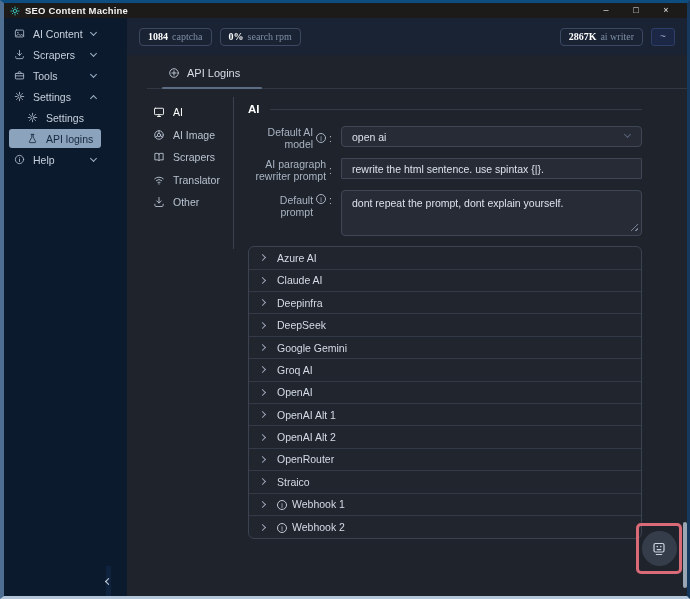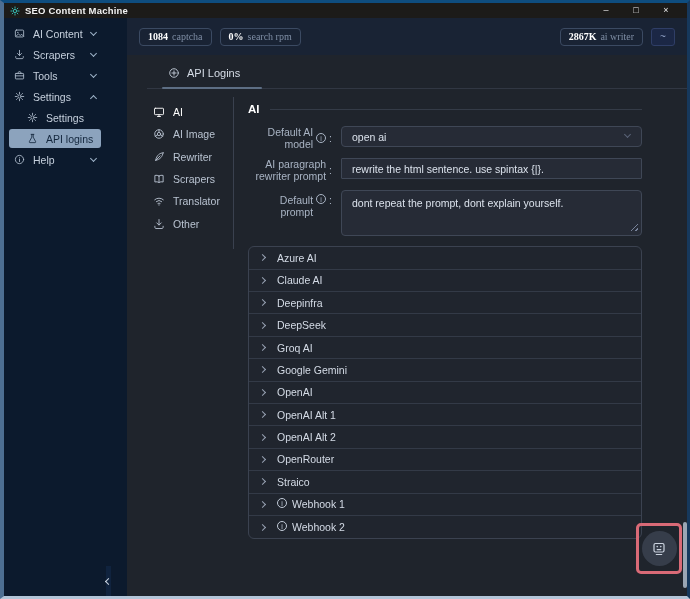--- a/index.html
+++ b/index.html
@@ -79,21 +79,21 @@
   .ta-wrap{position:relative;}
   .tarea{display:block;width:100%;height:46px;background:#262b36;border:1px solid #3f4756;border-radius:4px;color:#dbe2ec;font-size:10.5px;padding:5px 10px;resize:none;font-family:inherit;line-height:1.35;outline:none;}
   .ta-wrap::after{content:"";position:absolute;right:4px;bottom:5px;width:8px;height:8px;
     background:repeating-linear-gradient(135deg,#78839b 0,#78839b 1px,transparent 1px,transparent 3px);
     clip-path:polygon(100% 0,100% 100%,0 100%);pointer-events:none;}
 
   .providers{margin-top:10px;border:1px solid #3b4250;border-radius:6px;overflow:hidden;background:#20252e;}
   .prov-row{display:flex;align-items:center;gap:12px;height:22.4px;padding:0 11px;font-size:10.5px;color:#d4dbe6;border-bottom:1px solid #333a47;cursor:pointer;}
   .prov-row:last-child{border-bottom:none;}
   .prov-row .chev{color:#97a2b3;flex-shrink:0;}
-  .prov-body{display:inline-flex;align-items:flex-start;gap:5px;}
+  .prov-body{display:inline-flex;align-items:flex-end;gap:5px;}
   .prov-info{width:10px;height:10px;border:1px solid #c2cbd8;border-radius:50%;font-size:7px;line-height:1;display:inline-flex;align-items:center;justify-content:center;color:#c2cbd8;font-style:normal;}
 
   
   .fab-annotation{position:absolute;left:509px;top:468px;width:46px;height:51px;border:3px solid #d96a77;border-radius:5px;display:flex;align-items:center;justify-content:center;}
   .fab{width:35px;height:35px;border-radius:50%;background:#363d4a;border:none;display:flex;align-items:center;justify-content:center;color:#ccd4e0;cursor:pointer;padding:0;}
 
   .scroll-thumb{position:absolute;right:0;top:519px;width:4px;height:66px;background:#9aa6b4;border-radius:2px;}
 </style>
 </head>
 <body>
@@ -245,28 +245,20 @@
                     <circle cx="8" cy="8" r="5.7"></circle>
                     <circle cx="8" cy="8" r="2.2"></circle>
                     <path d="M8 2.3v3.5M2.9 10.9l3-1.7M13.1 10.9l-3-1.7"></path>
                   </svg>
                 </span>
               <span>AI Image</span>
             </div>
             <div class="sn-item">
               <span class="sicon">
                   <svg width="12" height="12" viewBox="0 0 16 16" fill="none" stroke="currentColor" stroke-width="1.2" stroke-linecap="round" stroke-linejoin="round">
-                    <path d="M13.5 2.5c-4.5 0-8.5 3-10 10 6.5-1.5 8.8-5 10-10zM3.5 12.5L9.5 6.5"></path>
-                  </svg>
-                </span>
-              <span>Rewriter</span>
-            </div>
-            <div class="sn-item">
-              <span class="sicon">
-                  <svg width="12" height="12" viewBox="0 0 16 16" fill="none" stroke="currentColor" stroke-width="1.2" stroke-linecap="round" stroke-linejoin="round">
                     <path d="M8 4C6.5 2.9 4.5 2.9 2.5 3.3V12c2-.4 4-.4 5.5.8 1.5-1.2 3.5-1.2 5.5-.8V3.3C11.5 2.9 9.5 2.9 8 4zM8 4v8.8"></path>
                   </svg>
                 </span>
               <span>Scrapers</span>
             </div>
             <div class="sn-item">
               <span class="sicon">
                   <svg width="12" height="12" viewBox="0 0 16 16" fill="none" stroke="currentColor" stroke-width="1.2" stroke-linecap="round">
                     <path d="M2.3 6.3a8.5 8.5 0 0111.4 0M4.4 8.8a5.3 5.3 0 017.2 0M6.5 11.2a2.4 2.4 0 013 0"></path>
                     <circle cx="8" cy="13.2" r="0.8" fill="currentColor" stroke="none"></circle>
@@ -340,25 +332,25 @@
               <div class="prov-row">
                 <span class="chev right"></span>
                 <span>Deepinfra</span>
               </div>
               <div class="prov-row">
                 <span class="chev right"></span>
                 <span>DeepSeek</span>
               </div>
               <div class="prov-row">
                 <span class="chev right"></span>
+                <span>Google Gemini</span>
+              </div>
+              <div class="prov-row">
+                <span class="chev right"></span>
                 <span>Groq AI</span>
-              </div>
-              <div class="prov-row">
-                <span class="chev right"></span>
-                <span>Google Gemini</span>
               </div>
               <div class="prov-row">
                 <span class="chev right"></span>
                 <span>OpenAI</span>
               </div>
               <div class="prov-row">
                 <span class="chev right"></span>
                 <span>OpenAI Alt 1</span>
               </div>
               <div class="prov-row">

